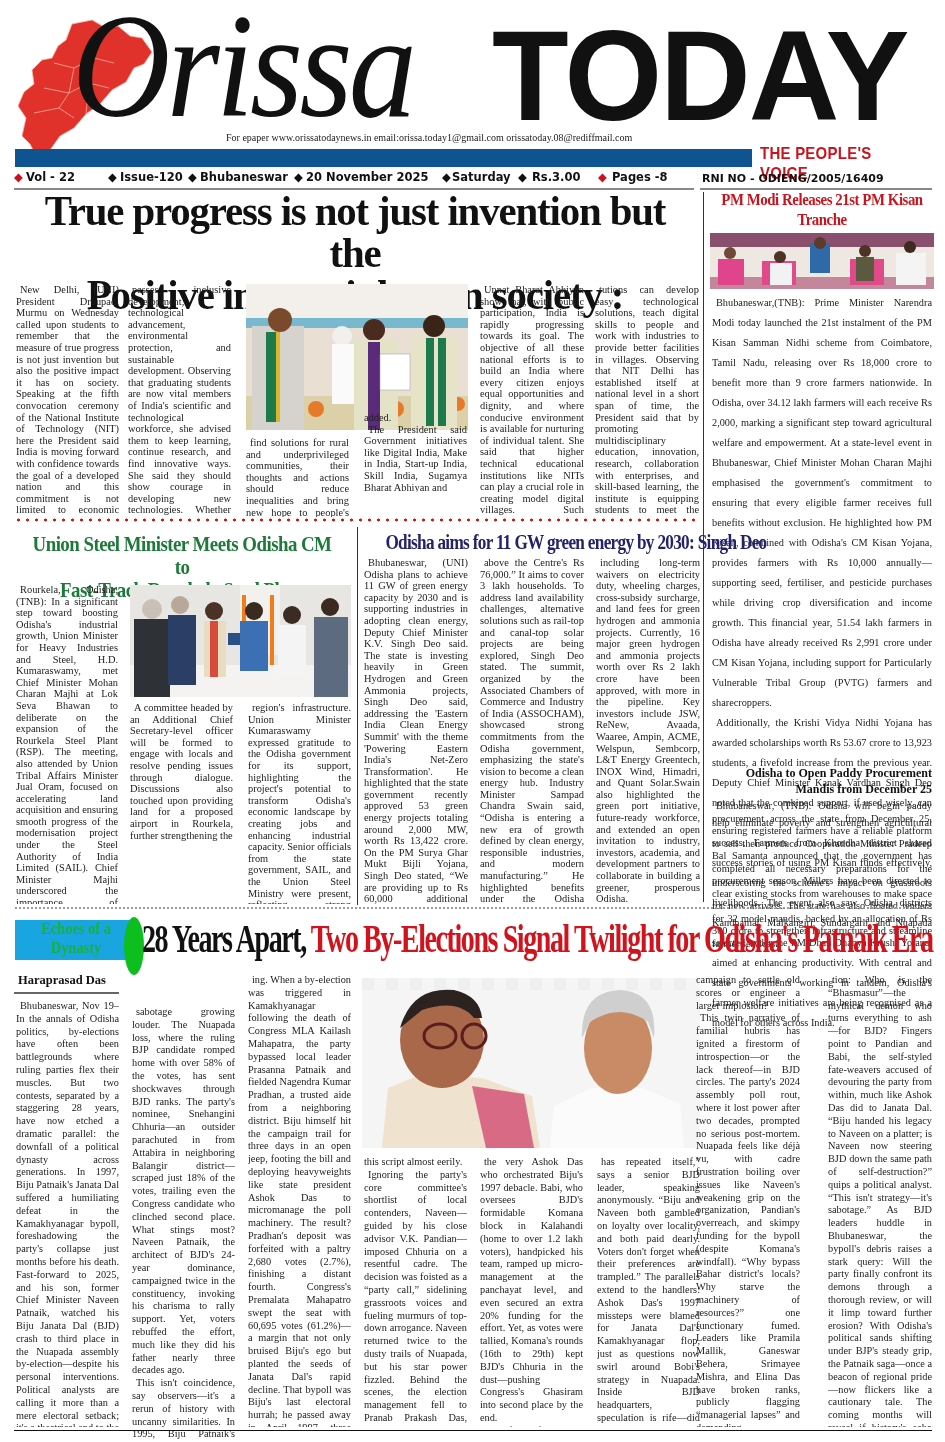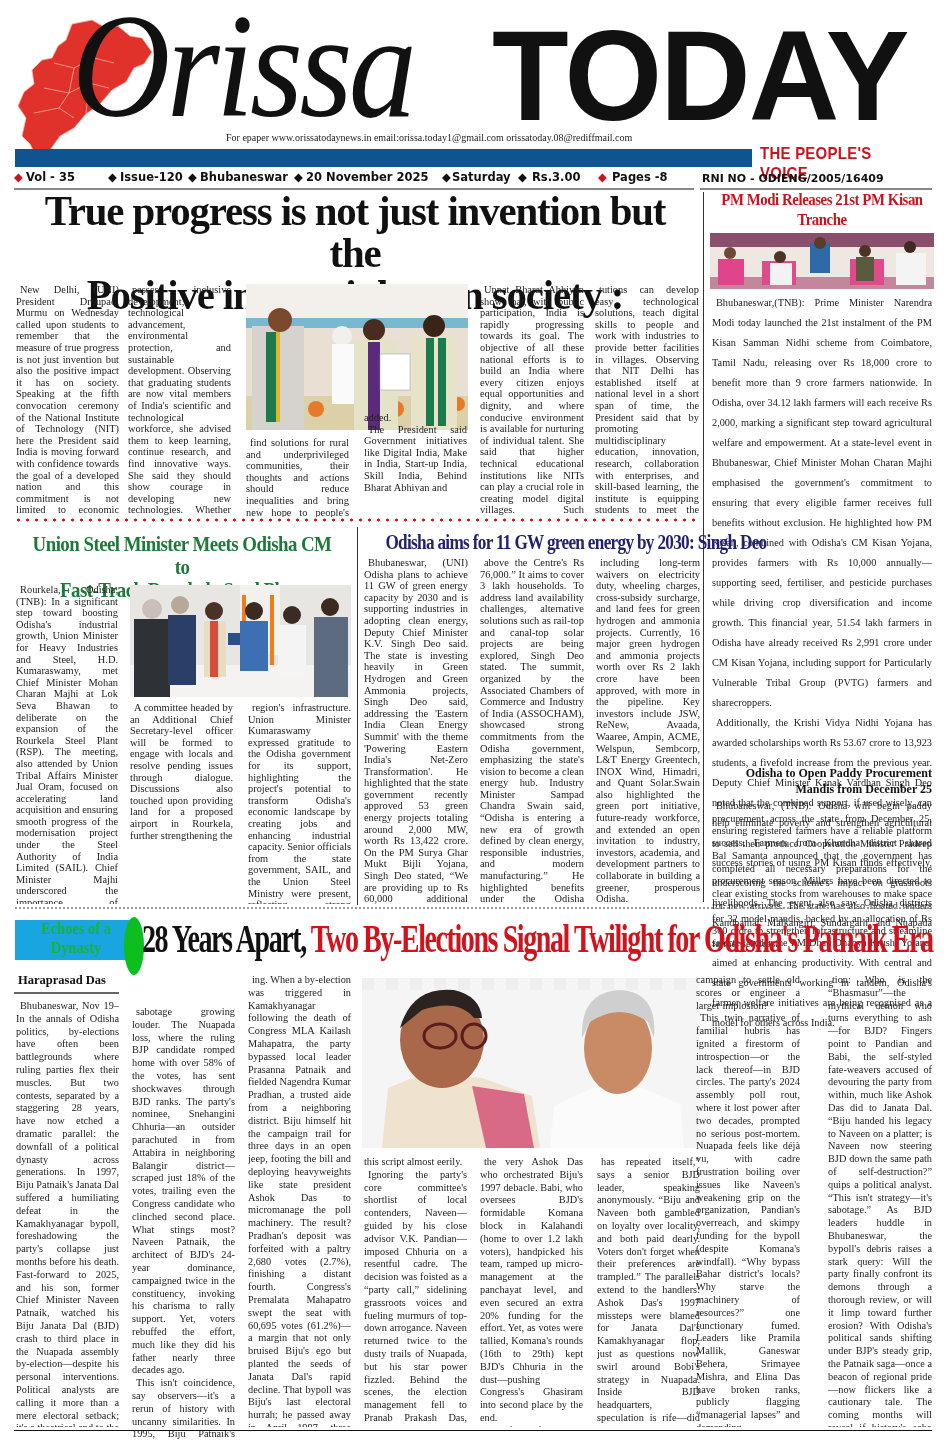--- a/index.html
+++ b/index.html
@@ -63,21 +63,21 @@
   <path d="M40 45 L60 50 L80 40 L100 45 M30 70 L55 75 L75 65 L95 70 M20 95 L45 90 L60 100 M60 50 L55 75 L45 90 M80 40 L75 65 L72 96" fill="none" stroke="#f7c0b0" stroke-width="0.7"></path>
 </svg>
 <div class="abs logo-orissa">Orissa</div>
 <div class="abs logo-today">TODAY</div>
 <div class="abs epaper">For epaper www.orissatodaynews.in email:orissa.today1@gmail.com orissatoday.08@rediffmail.com</div>
 <div class="abs blue-bar"></div>
 <div class="abs tagline">THE PEOPLE'S VOICE</div>
 
 <div class="abs dateline">
   <span class="dia" style="left:2px">◆</span>
-  <span style="left:14px">Vol - 35</span>
+  <span style="left:14px">Vol - 22</span>
   <span style="left:96px">◆</span>
   <span style="left:108px">Issue-120</span>
   <span style="left:176px">◆</span>
   <span style="left:188px">Bhubaneswar</span>
   <span style="left:282px">◆</span>
   <span style="left:294px">20 November 2025</span>
   <span style="left:430px">◆</span>
   <span style="left:440px">Saturday</span>
   <span style="left:506px">◆</span>
   <span style="left:520px">Rs.3.00</span>
@@ -124,21 +124,21 @@
     <rect x="180" y="54" width="8" height="88" fill="#1d7a4b"></rect>
     <rect x="192" y="54" width="8" height="88" fill="#1d7a4b"></rect>
   </svg>
 </div>
 
 <div class="col" style="left:246px;top:437px;width:103px;height:80px;">
     <p>find solutions for rural and underprivileged communities, their thoughts and actions should reduce inequalities and bring new hope to people's lives, she</p>
   </div>
 <div class="col" style="left:364px;top:412px;width:103px;height:80px;">
   <div>added.</div>
-  <p>The President said Government initiatives like Digital India, Make in India, Start-up India, Skill India, Behind Bharat Abhiyan and</p>
+  <p>The President said Government initiatives like Digital India, Make in India, Start-up India, Skill India, Sugamya Bharat Abhiyan and</p>
 </div>
 <div class="col" style="left:480px;top:284px;width:104px;height:232px;">
     <p>Unnat Bharat Abhiyan show that, with public participation, India is rapidly progressing towards its goal. The objective of all these national efforts is to build an India where every citizen enjoys equal opportunities and dignity, and where conducive environment is available for nurturing of individual talent. She said that higher technical educational institutions like NITs can play a crucial role in creating model digital villages. Such educational insti-</p>
   </div>
 <div class="col" style="left:595px;top:284px;width:104px;height:232px;">
     <p>tutions can develop easy technological solutions, teach digital skills to people and work with industries to provide better facilities in villages. Observing that NIT Delhi has established itself at national level in a short span of time, the President said that by promoting multidisciplinary education, innovation, research, collaboration with enterprises, and skill-based learning, the institute is equipping students to meet the needs of the future.</p>
   </div>
 
 <div class="abs dotted-red" style="left:14px;top:518px;width:686px;"></div>
 

